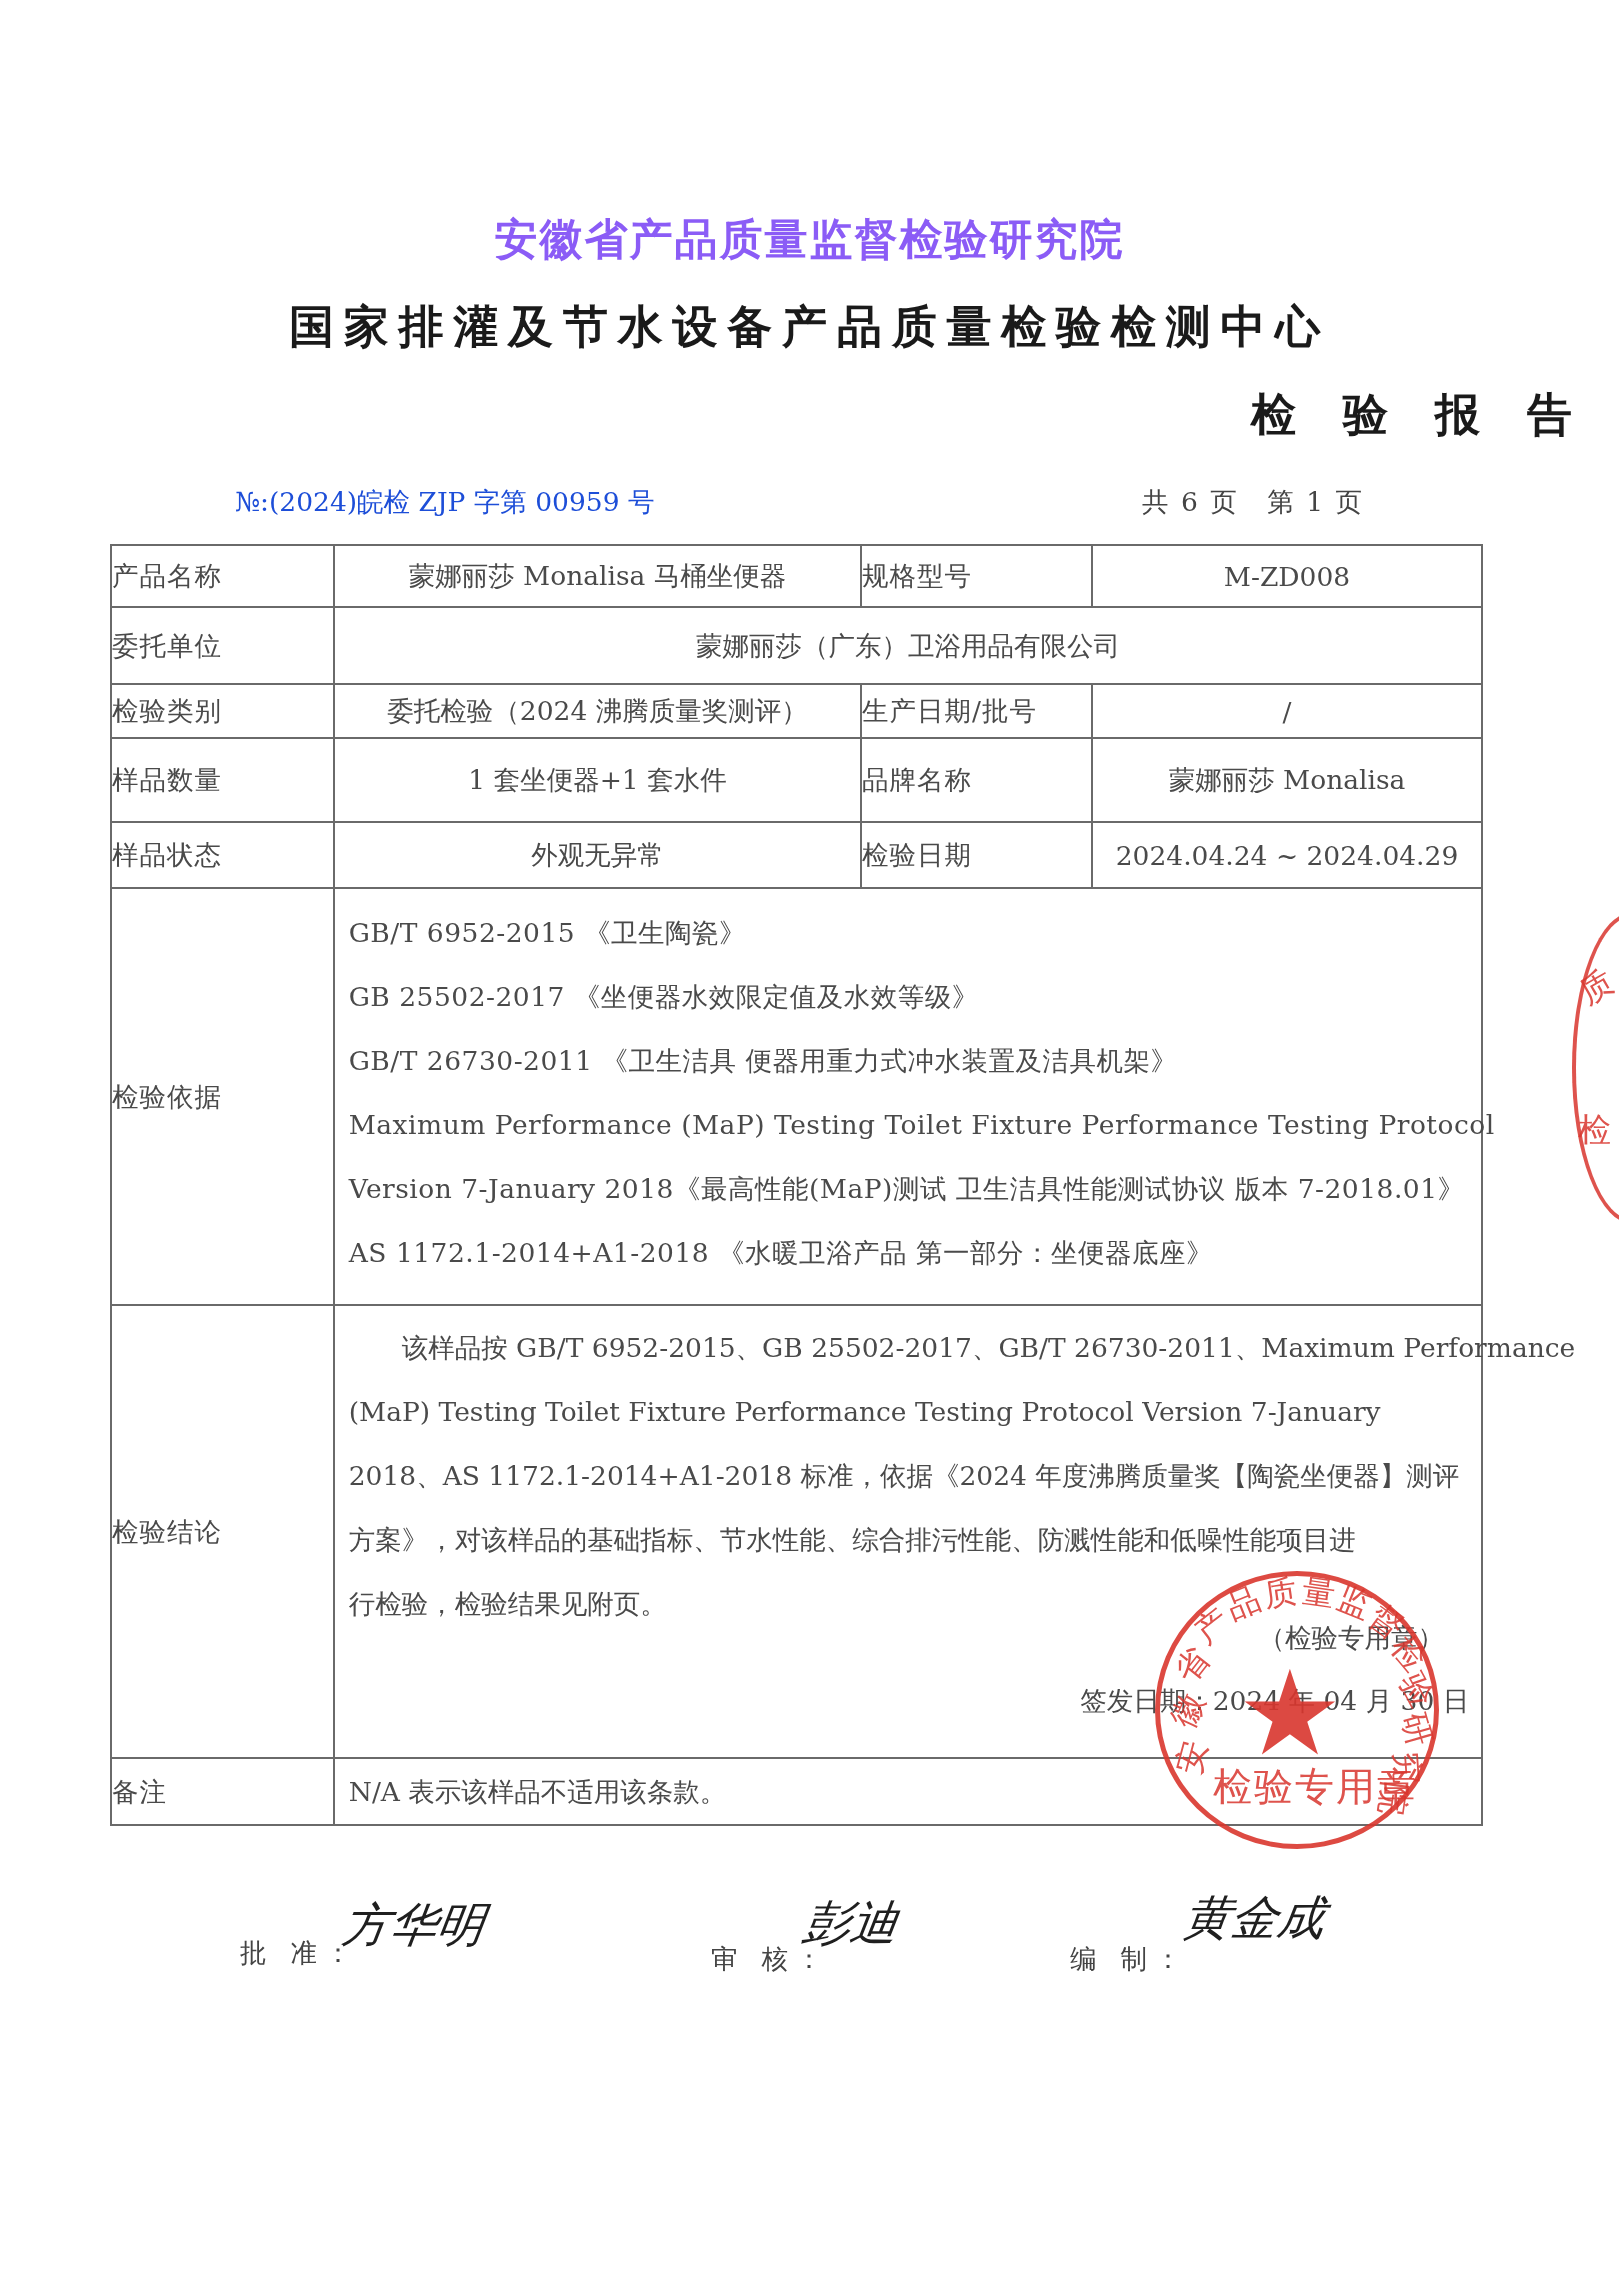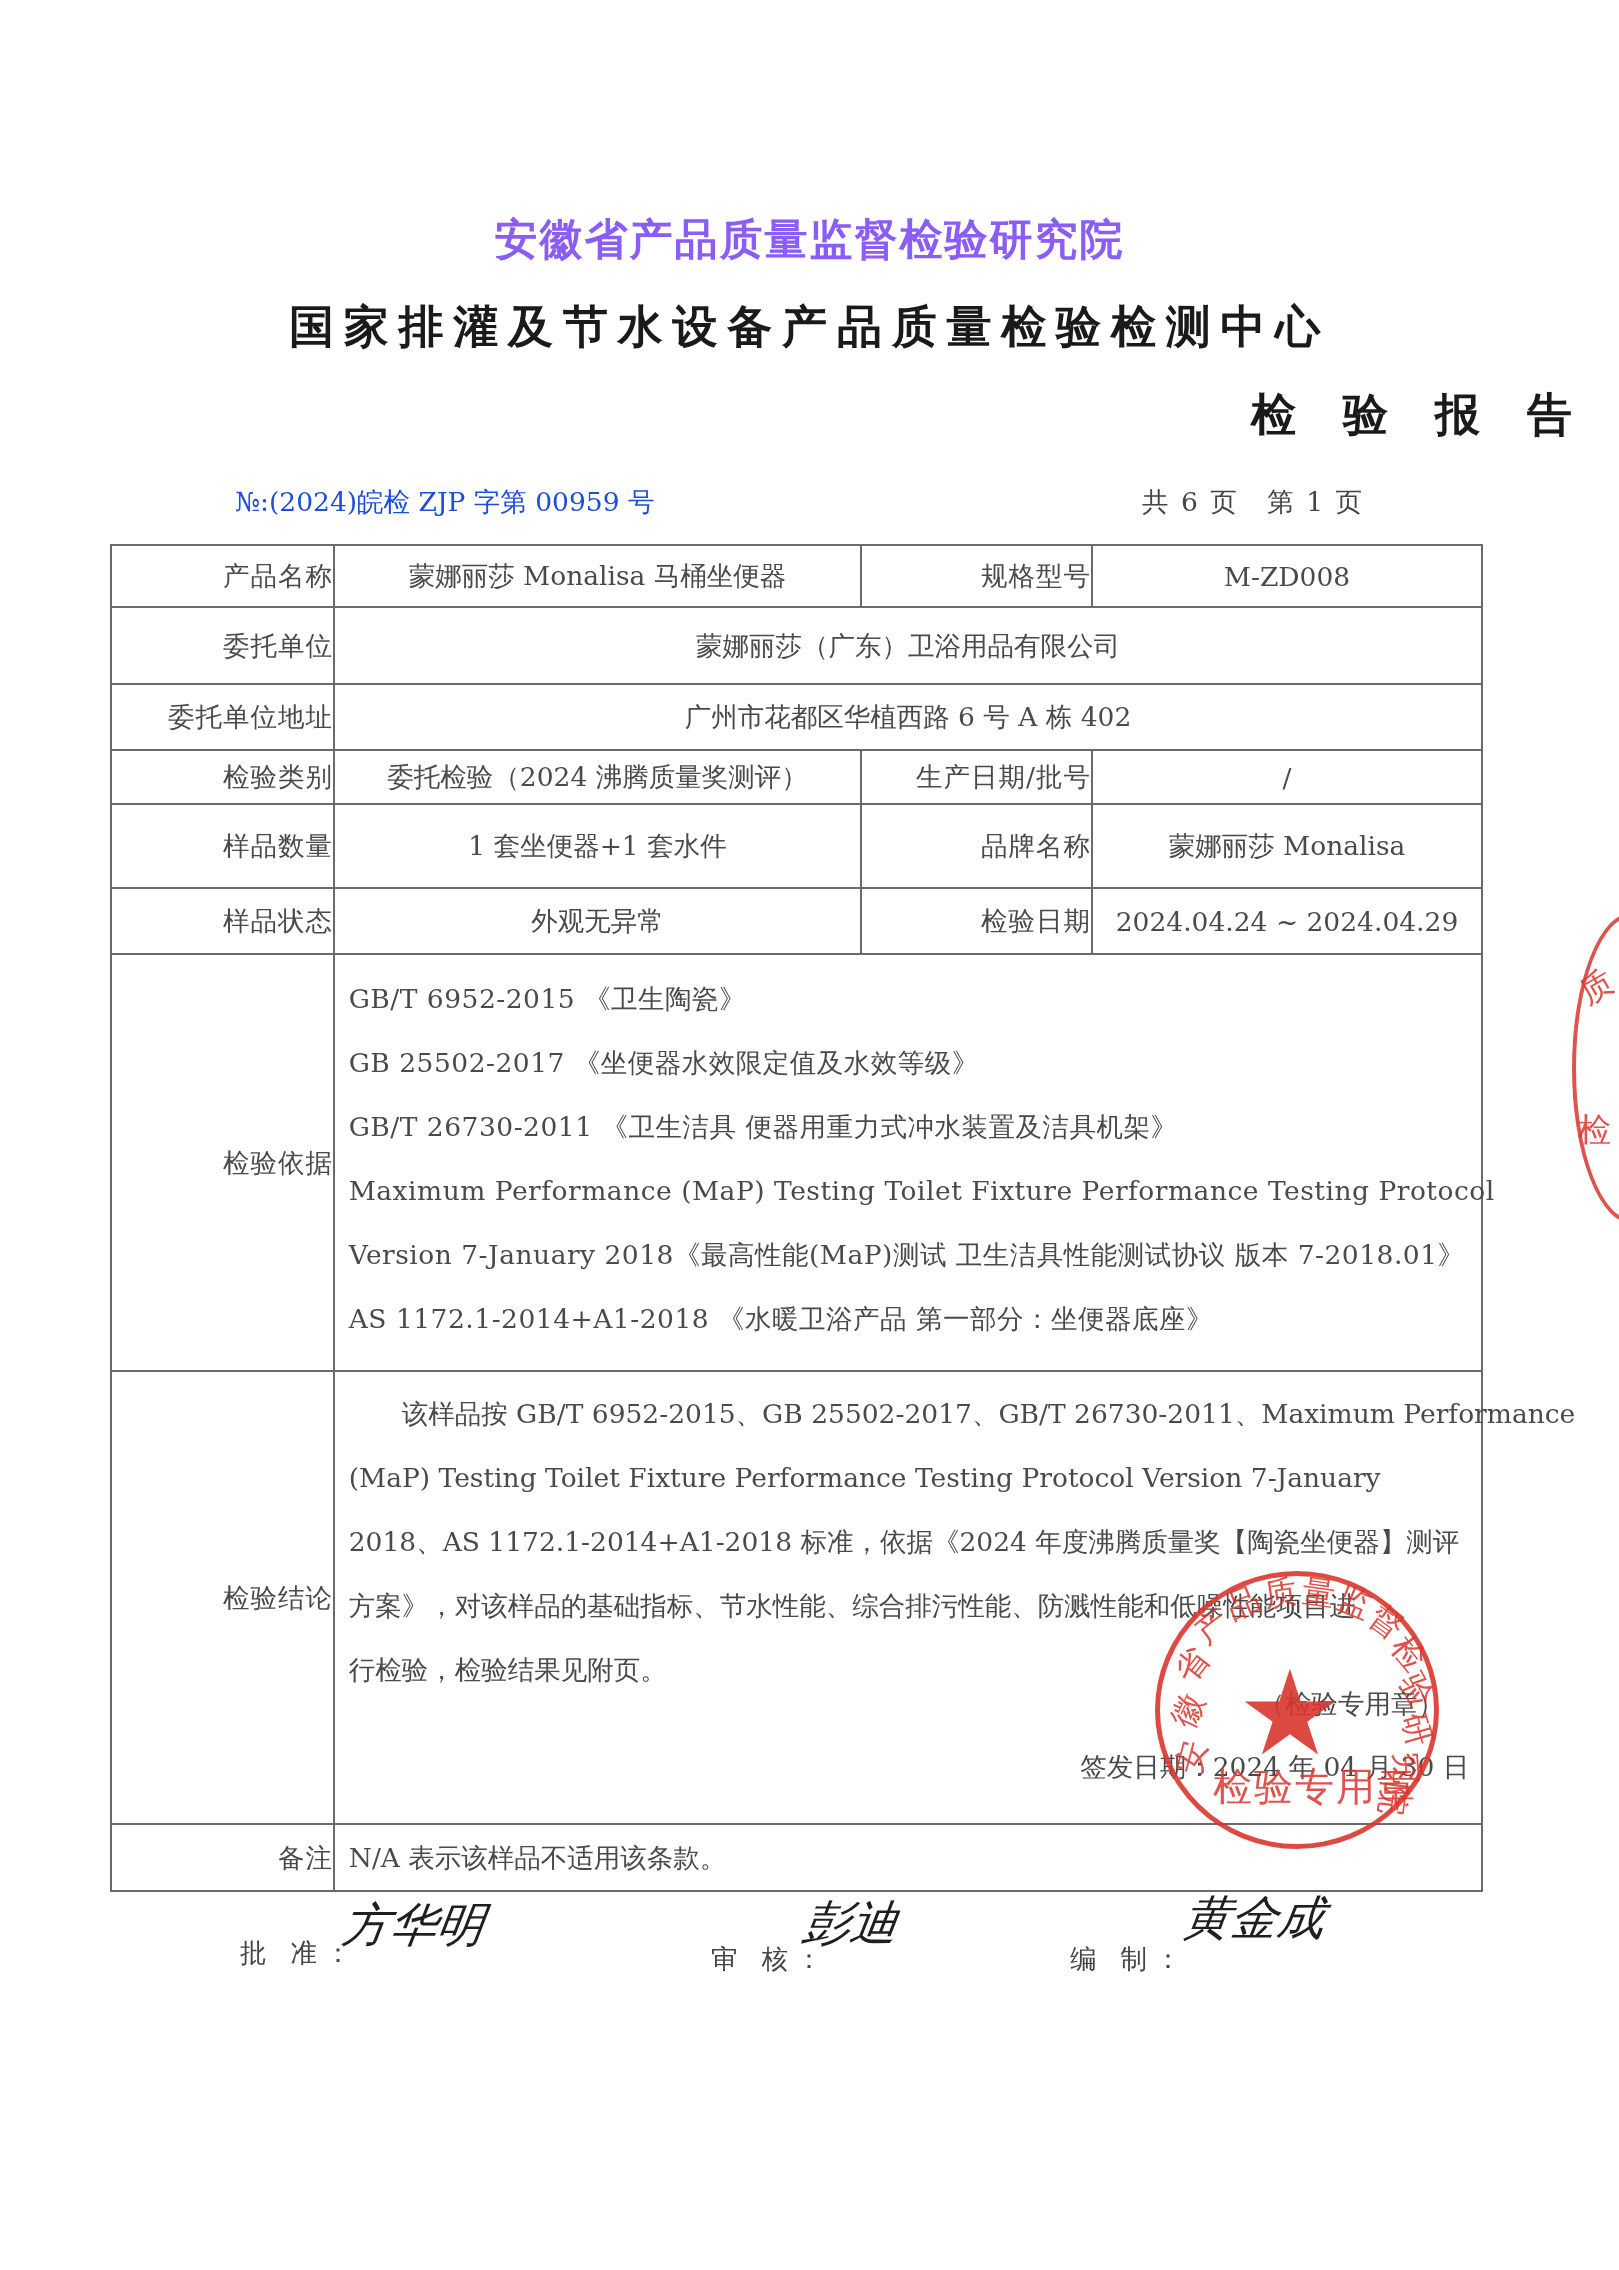--- a/index.html
+++ b/index.html
@@ -7,21 +7,21 @@
          font-family:"DejaVu Serif", "Liberation Serif", serif; color:#3a3a3a; }
   .abs { position:absolute; }
   .title1 { left:0; width:1619px; top:211px; text-align:center; font-size:43px; font-weight:bold; color:#8b5cf6; letter-spacing:2px; font-family:"DejaVu Sans","Liberation Sans",sans-serif; }
   .title2 { left:0; width:1619px; top:297px; text-align:center; font-size:45px; font-weight:bold; color:#1a1a1a; letter-spacing:9.8px; font-family:"DejaVu Sans","Liberation Sans",sans-serif; }
   .title3 { left:0; width:1619px; top:385px; text-align:right; font-size:45px; font-weight:bold; color:#1a1a1a; letter-spacing:47px; padding-left:47px; box-sizing:border-box; font-family:"DejaVu Sans","Liberation Sans",sans-serif; }
   .reportno { left:235px; top:484px; font-size:26.5px; color:#1d4ed8; }
   .pageinfo { left:1142px; top:484px; font-size:26.5px; color:#444; letter-spacing:2px; }
 
   table.report { position:absolute; left:110px; top:544px; width:1372px; border-collapse:collapse; table-layout:fixed; }
   table.report td { border:2px solid #6a6a6a; font-size:26.5px; color:#4a4a4a; padding:0; }
-  td.lbl { text-align:right; letter-spacing:1px; }
+  td.lbl { text-align:left; letter-spacing:1px; }
   td.val { text-align:center; }
   .basis-cell { vertical-align:top; padding:0 0 0 13.7px !important;margin-top:44px; }
   .basis-line { height:64px; line-height:64px; font-size:26.5px; white-space:nowrap; letter-spacing:0.5px; }
   .basis-pad { height:11.8px; }
   .concl-cell { vertical-align:top; padding:0 11.8px 0 13.7px !important; position:relative; }
   .concl-line { height:64px; line-height:64px; font-size:26.5px; white-space:nowrap; }
   .concl-pad { height:9.8px; }
   .seal-note { position:absolute; right:37px; top:314px; font-size:26.5px; }
   .issue-date { position:absolute; right:11.8px; top:377px; font-size:26.5px; }
 
@@ -55,24 +55,20 @@
   <tbody>
       <tr style="height:62px">
     <td class="lbl">产品名称</td>
     <td class="val">蒙娜丽莎 Monalisa 马桶坐便器</td>
     <td class="lbl">规格型号</td>
     <td class="val">M-ZD008</td>
   </tr>
   <tr style="height:77px">
     <td class="lbl">委托单位</td>
     <td class="val" colspan="3">蒙娜丽莎（广东）卫浴用品有限公司</td>
-  </tr>
-  <tr style="height:66px">
-    <td class="lbl">委托单位地址</td>
-    <td class="val" colspan="3">广州市花都区华植西路 6 号 A 栋 402</td>
   </tr>
   <tr style="height:54px">
     <td class="lbl">检验类别</td>
     <td class="val">委托检验（2024 沸腾质量奖测评）</td>
     <td class="lbl">生产日期/批号</td>
     <td class="val">/</td>
   </tr>
   <tr style="height:84px">
     <td class="lbl">样品数量</td>
     <td class="val">1 套坐便器+1 套水件</td>

